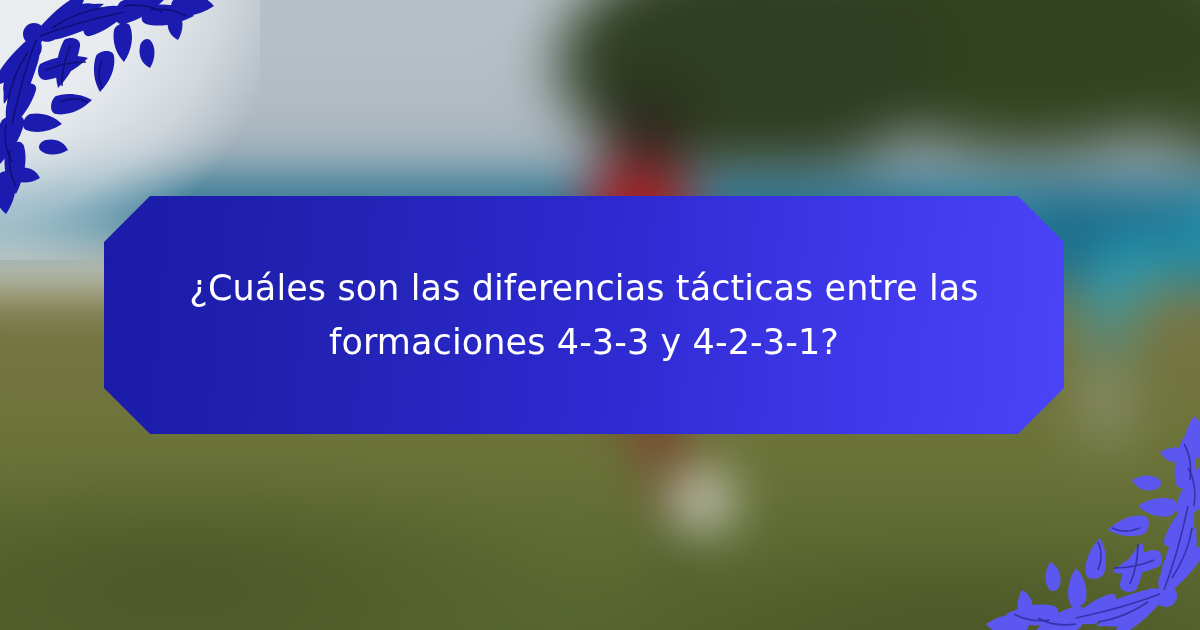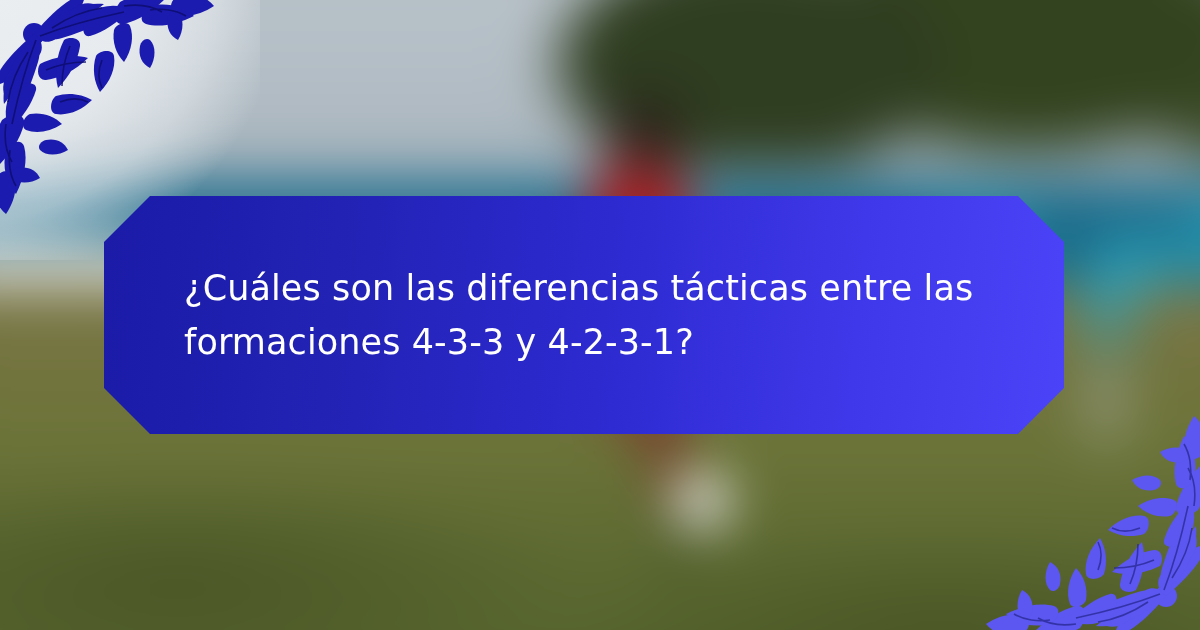--- a/index.html
+++ b/index.html
@@ -226,20 +226,21 @@
         0 46px);
     display: flex;
     align-items: center;
     justify-content: center;
   }
   .banner-title {
     color: #ffffff;
     font-size: 35px;
     line-height: 1.55;
     font-weight: 400;
+    text-align: center;
     letter-spacing: 0.1px;
     padding: 0 60px;
     max-width: 800px;
   }
 </style>
 </head>
 <body>
 
 <div id="stage">
 

